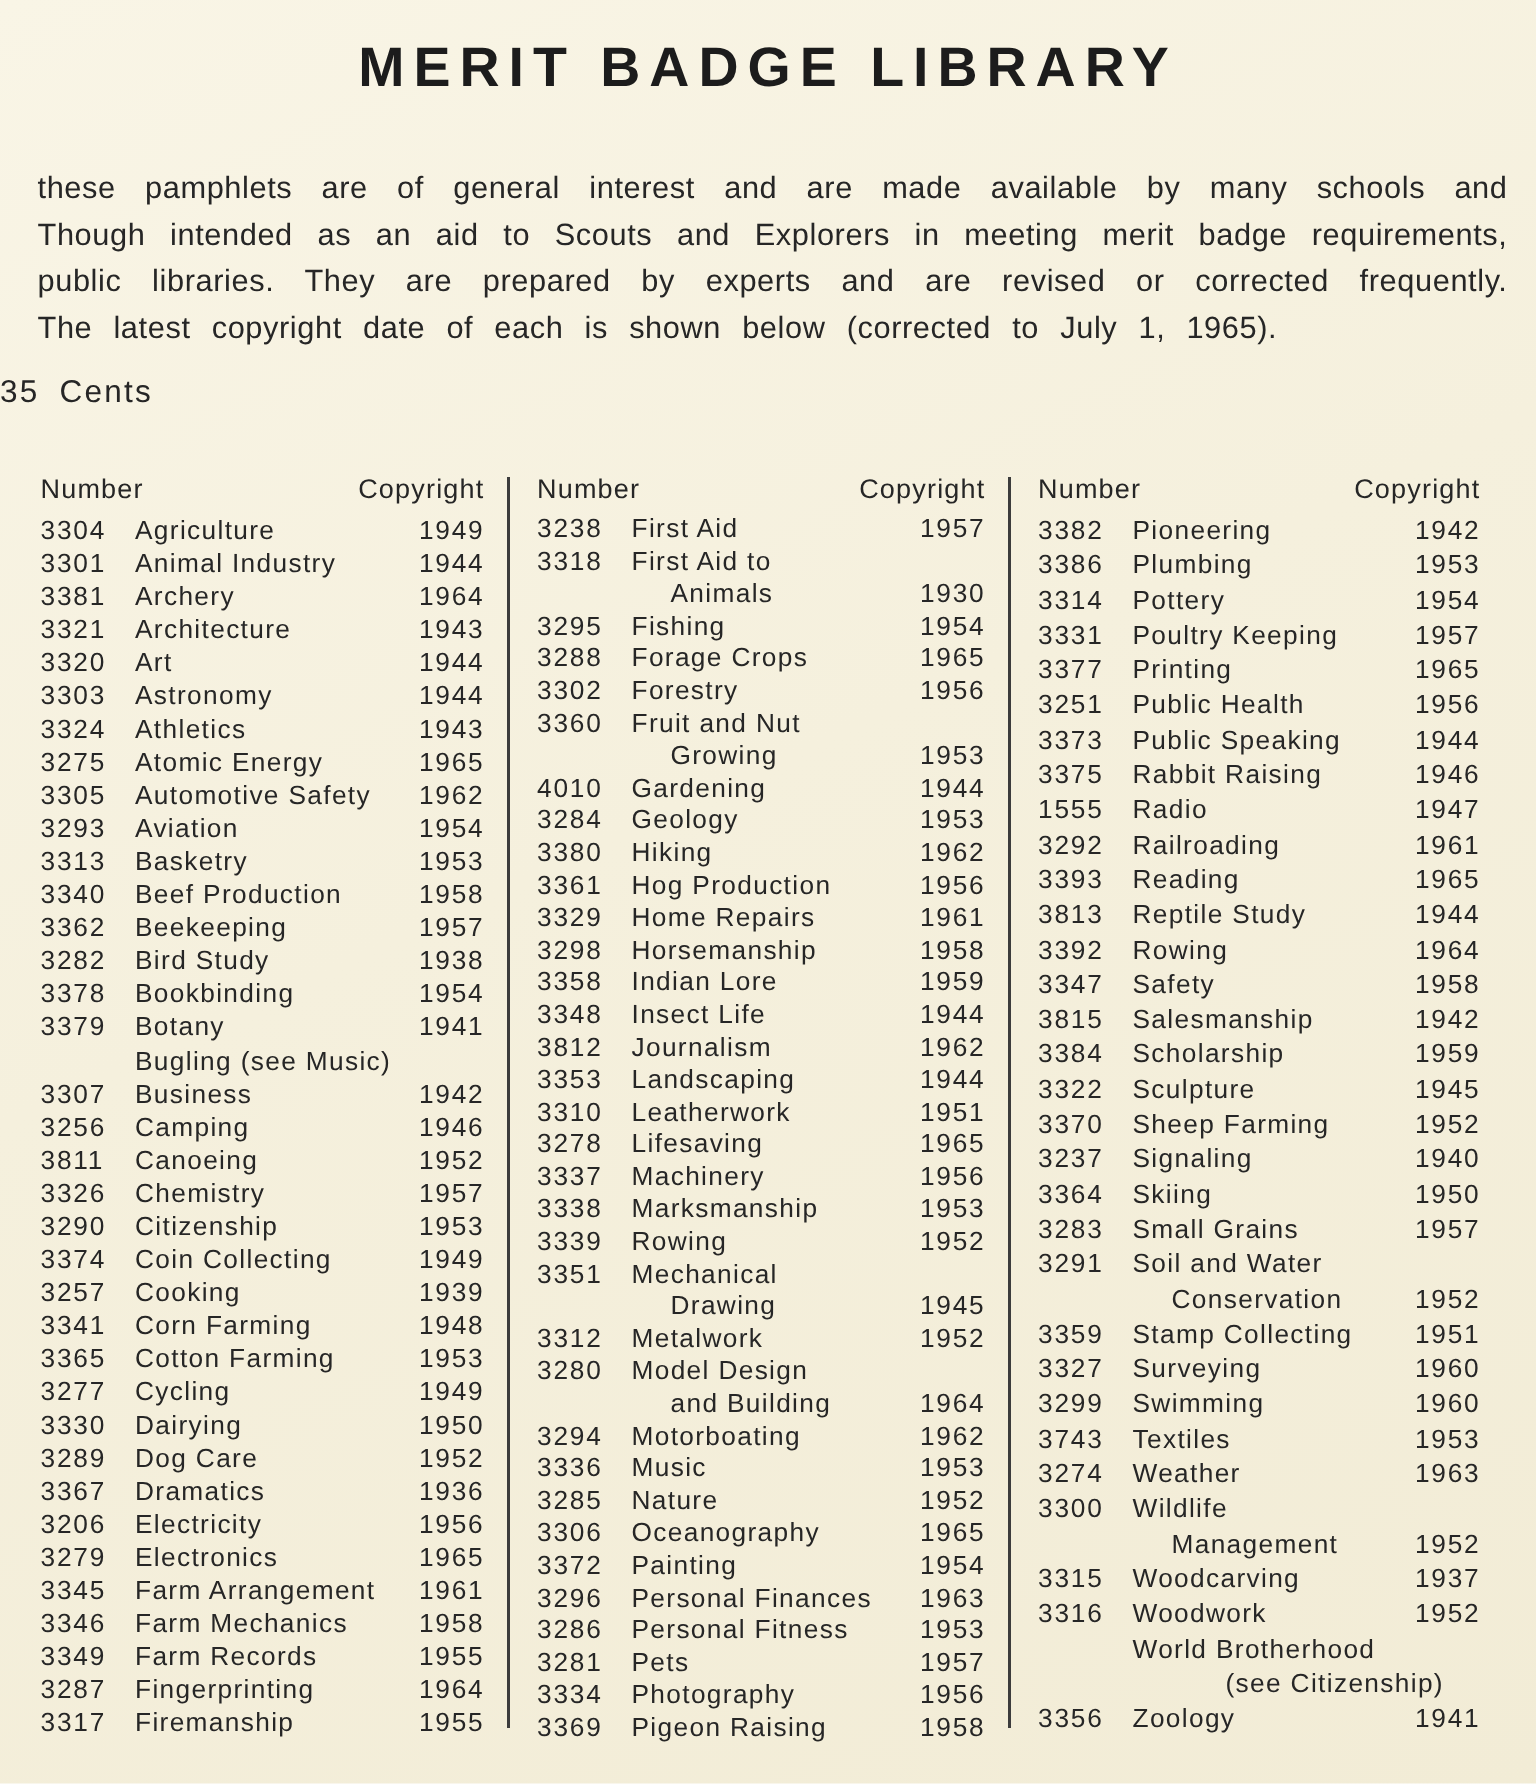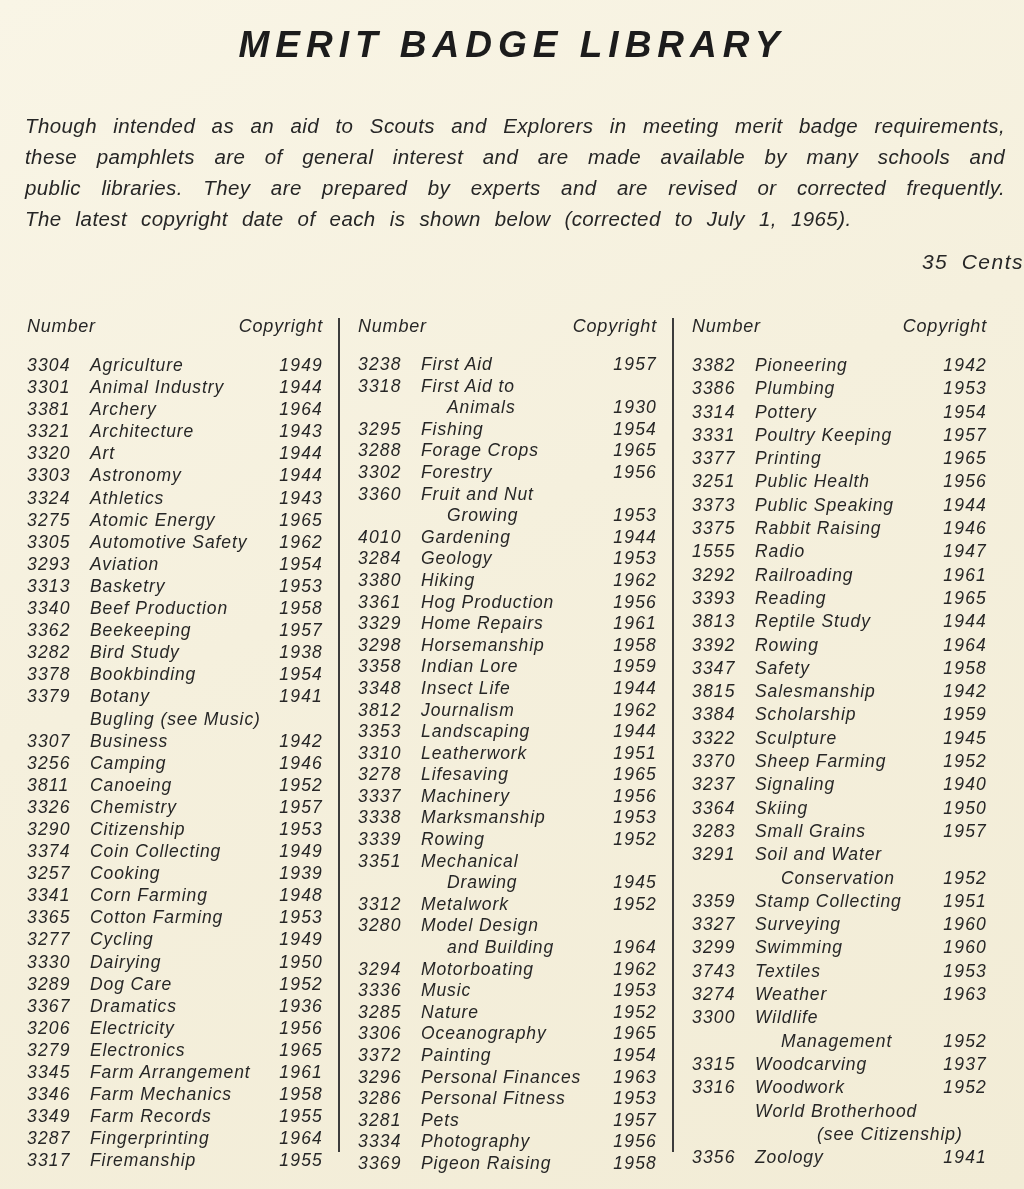--- a/index.html
+++ b/index.html
@@ -3,53 +3,52 @@
 <meta charset="utf-8">
 <style>
   html,body{margin:0;padding:0;}
   .page{
     position:relative;
     width:1024px;height:1189px;
     background:linear-gradient(155deg,#f9f5e6 0%,#f5f0dd 45%,#f2ecd6 100%);
     font-family:"Liberation Sans",sans-serif;
     color:#262626;
     overflow:hidden;
-    font-style:italic;
   }
   .title{
     position:absolute;top:24px;left:0;width:100%;
     text-align:center;
     font-size:37px;font-weight:700;
     letter-spacing:6px;
     color:#1c1c1c;
   }
   .intro{
     position:absolute;top:110px;left:25px;width:980px;
     font-size:20.5px;line-height:31px;
     letter-spacing:0.4px;word-spacing:4px;
     font-weight:500;
   }
   .intro-line{text-align:justify;text-align-last:justify;white-space:normal;}
   .intro-line.last{text-align:left;text-align-last:left;word-spacing:8px;}
   .price{
     position:absolute;top:250px;left:0;width:100%;
-    text-align:right;font-size:21px;letter-spacing:1.5px;word-spacing:6px;
+    text-align:left;font-size:21px;letter-spacing:1.5px;word-spacing:6px;
   }
   .table{
     position:absolute;top:316px;left:0;width:1024px;
     display:flex;align-items:flex-start;
   }
   .col{box-sizing:border-box;}
   .col-0{width:339px;padding:0 16px 0 27px;}
   .col-1{width:335px;padding:0 17px 0 19px;}
   .col-2{width:350px;padding:0 37px 0 18px;}
   .col-header{
     display:flex;justify-content:space-between;
     font-size:18px;letter-spacing:0.8px;
-    margin-bottom:17px;
+    margin-bottom:5px;
   }
   .row{display:flex;font-size:17.5px;}
   .col-0 .row{line-height:22.1px;}
   .col-1 .row{line-height:21.6px;}
   .col-2 .row{line-height:23.3px;}
   .num{width:63px;letter-spacing:1.2px;flex:none;}
   .name{flex:1;letter-spacing:0.9px;white-space:nowrap;overflow:visible;}
   .year{width:52px;text-align:right;letter-spacing:1.2px;flex:none;}
   .row.indent1 .name{padding-left:26px;}
   .row.indent2 .name{padding-left:62px;}
@@ -61,22 +60,22 @@
   .divider-2{left:672px;}
 </style>
 </head>
 <body>
 
 <div class="page">
 
   <div class="title">MERIT BADGE LIBRARY</div>
 
   <div class="intro">
+      <div class="intro-line">these pamphlets are of general interest and are made available by many schools and</div>
       <div class="intro-line">Though intended as an aid to Scouts and Explorers in meeting merit badge requirements,</div>
-      <div class="intro-line">these pamphlets are of general interest and are made available by many schools and</div>
       <div class="intro-line">public libraries. They are prepared by experts and are revised or corrected frequently.</div>
       <div class="intro-line last">The latest copyright date of each is shown below (corrected to July 1, 1965).</div>
     </div>
 
   <div class="price">35 Cents</div>
 
   <div class="table">
     <div class="col col-0">
       <div class="col-header">
         <span>Number</span>

